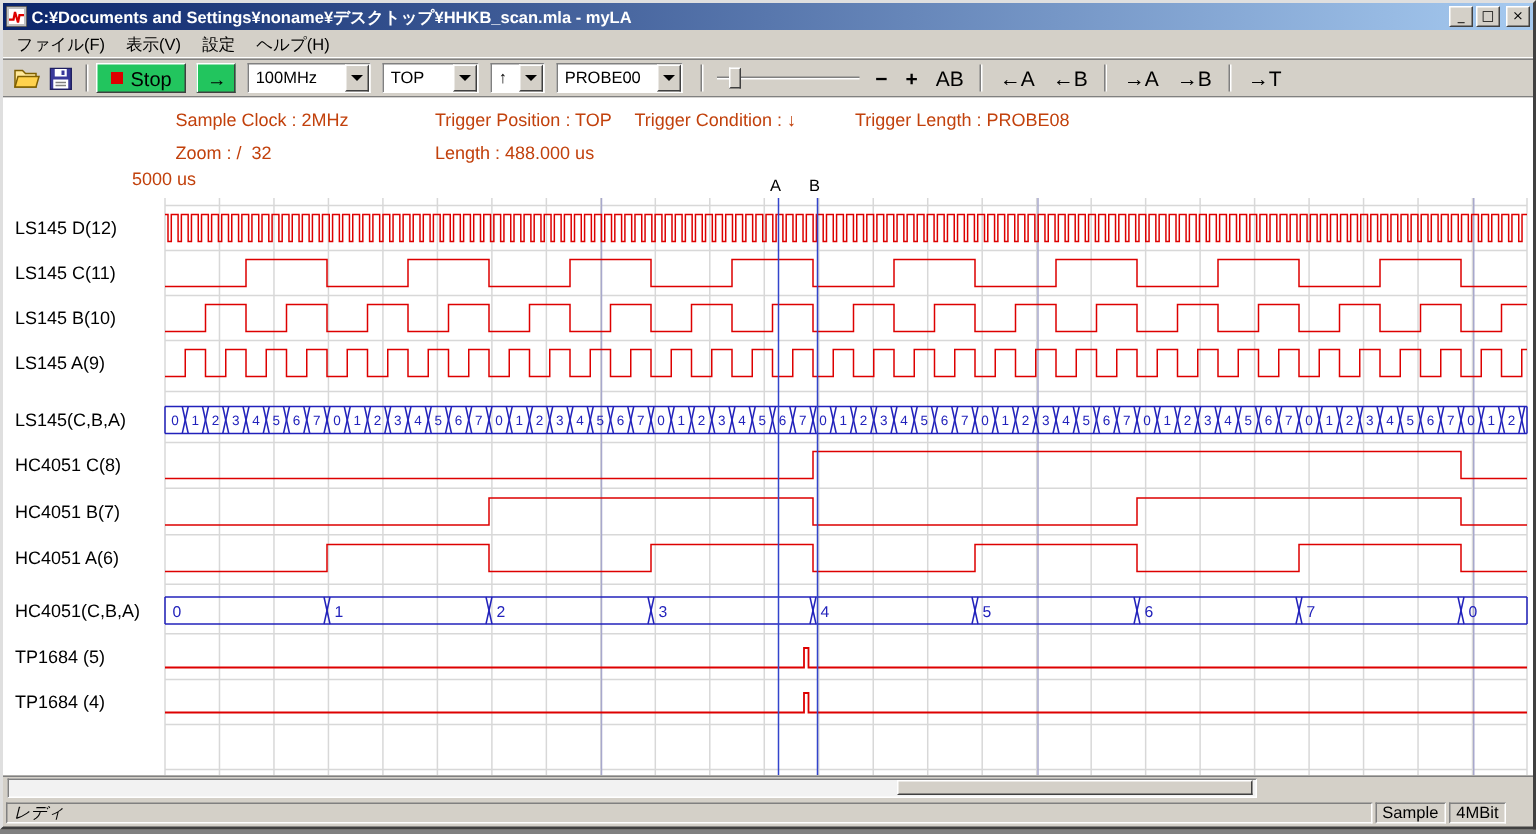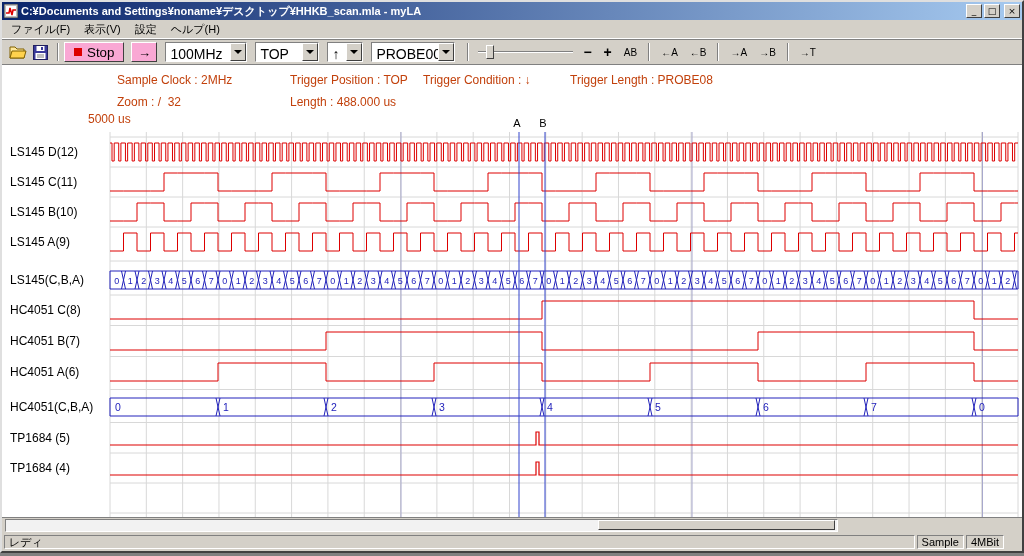--- a/index.html
+++ b/index.html
@@ -23,54 +23,54 @@
   .menubar { height:19px; display:flex; align-items:center; padding-left:2px; font-size:11px;
              border-bottom:1px solid #fff; }
   .menu-item { padding:2px 7px; }
 
   
   .toolbar { height:26px; display:flex; align-items:center; padding-left:6px; font-size:11px;
              border-top:1px solid #808080; border-bottom:1px solid #808080; background:#d4d0c8; }
   .tool-icon { width:20px; height:18px; display:flex; align-items:center; justify-content:center; margin-right:2px; }
   .tb-sep { width:2px; height:18px; margin:0 5px;
             border-left:1px solid #808080; border-right:1px solid #fff; }
-  .raised { background:#f9a8d4; border:1px solid; border-color:#fff #404040 #404040 #fff; }
+  .raised { background:#22c55e; border:1px solid; border-color:#fff #404040 #404040 #fff; }
   .stop-btn { display:flex; align-items:center; gap:5px; padding:2px 9px; height:20px; }
   .stop-sq { width:8px; height:8px; background:#dd0000; display:inline-block; }
   .run-btn { width:26px; height:20px; text-align:center; font-size:13px; line-height:17px; margin-left:7px; }
   .combo { display:flex; align-items:stretch; height:20px; background:#fff; margin-left:8px;
            border:1px solid; border-color:#808080 #fff #fff #808080; }
-  .combo-val { flex:1; font-size:14px; padding:3px 4px 0 4px; white-space:nowrap; overflow:hidden; }
+  .combo-val { flex:1; font-size:11px; padding:3px 4px 0 4px; white-space:nowrap; overflow:hidden; }
   .combo-arrow { width:16px; background:#d4d0c8; border:1px solid; border-color:#fff #404040 #404040 #fff;
                  display:flex; align-items:center; justify-content:center; }
   .combo-arrow::after { content:""; border:4px solid transparent; border-top-color:#000; margin-top:4px; }
   .slider { width:95px; height:16px; position:relative; margin:0 4px; }
   .slider-track { position:absolute; left:0; right:0; top:7px; height:2px;
                   border-top:1px solid #808080; border-bottom:1px solid #fff; }
   .slider-thumb { position:absolute; left:8px; top:1px; width:8px; height:14px;
                   background:#d4d0c8; border:1px solid; border-color:#fff #404040 #404040 #fff; }
-  .flat-btn { padding:1px 6px; font-size:10px; color:#000; }
+  .flat-btn { padding:1px 6px; font-size:14px; color:#000; }
   .flat-btn.big { font-size:14px; font-weight:bold; }
 
   
   .main { flex:1; background:#fff; position:relative; overflow:hidden; }
   .info-text { position:absolute; font-size:12px; color:#c2410c; white-space:pre; }
   #wave-svg { position:absolute; left:0; top:0; }
 
   
   .scrollstrip { height:16px; background:#d4d0c8; position:relative; border-top:1px solid #808080; }
   .hscroll-track { position:absolute; left:3px; top:1px; width:833px; height:13px; background:#f2f2f2;
                    border:1px solid; border-color:#808080 #fff #fff #808080; }
   .hscroll-thumb { position:absolute; left:592px; top:0px; width:237px; height:10px;
                    background:#d4d0c8; border:1px solid; border-color:#fff #404040 #404040 #fff; }
 
   
   .statusbar { height:18px; display:flex; align-items:stretch; gap:2px; padding:2px 2px 2px 2px; font-size:11px; }
   .sb-panel { border:1px solid; border-color:#808080 #fff #fff #808080; padding:0 4px; line-height:13px; white-space:nowrap; }
-  .sb-ready { flex:1; }
+  .sb-ready { flex:1;font-style:italic; }
   .sb-corner { width:14px; }
 </style>
 </head>
 <body>
 
 <div class="window">
 
   <div class="titlebar">
     <span class="app-icon">
       <svg width="14" height="14" viewBox="0 0 14 14">

